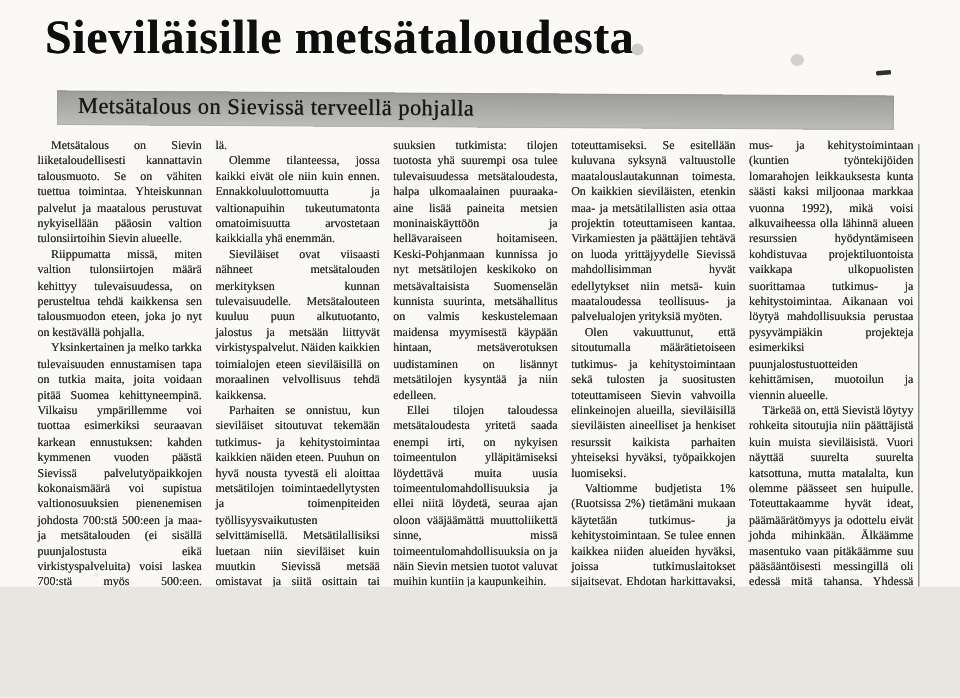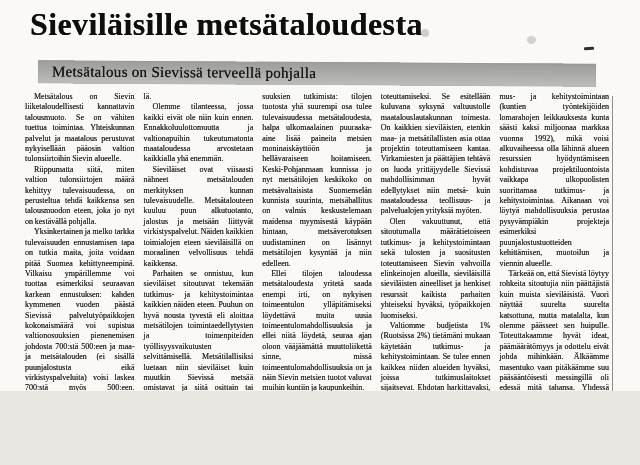--- a/index.html
+++ b/index.html
@@ -78,27 +78,27 @@
   <h1 class="headline">Sieviläisille metsätaloudesta</h1>
 
   <div class="subtitle-bar">
     <span>Metsätalous on Sievissä terveellä pohjalla</span>
   </div>
 
   <div class="columns">
 
     <div class="col">
       <p>Metsätalous on Sievin liiketaloudellisesti kannattavin talousmuoto. Se on vähiten tuettua toimintaa. Yhteiskunnan palvelut ja maatalous perustuvat nykyisellään pääosin valtion tulonsiirtoihin Sievin alueelle.</p>
-      <p>Riippumatta siitä, miten valtion tulonsiirtojen määrä kehittyy tulevaisuudessa, on perusteltua tehdä kaikkensa sen talousmuodon eteen, joka jo nyt on kestävällä pohjalla.</p>
+      <p>Riippumatta missä, miten valtion tulonsiirtojen määrä kehittyy tulevaisuudessa, on perusteltua tehdä kaikkensa sen talousmuodon eteen, joka jo nyt on kestävällä pohjalla.</p>
       <p>Yksinkertainen ja melko tarkka tulevaisuuden ennustamisen tapa on tutkia maita, joita voidaan pitää Suomea kehittyneempinä. Vilkaisu ympärillemme voi tuottaa esimerkiksi seuraavan karkean ennustuksen: kahden kymmenen vuoden päästä Sievissä palvelutyöpaikkojen kokonaismäärä voi supistua valtionosuuksien pienenemisen johdosta 700:stä 500:een ja maa- ja metsätalouden (ei sisällä puunjalostusta eikä virkistyspalveluita) voisi laskea 700:stä myös 500:een. Neljänsadan työpaikan väheneminen voisi tarkoittaa noin 1000 asukkaan vähenemistä vuoteen 2010 mennessä elleivät he sitten elä valtion työttömyyskorvauksilla ja eläkkeil-</p>
     </div>
 
     <div class="col">
       <p class="cont">lä.</p>
-      <p>Olemme tilanteessa, jossa kaikki eivät ole niin kuin ennen. Ennakkoluulottomuutta ja valtionapuihin tukeutumatonta maataloudessa arvostetaan kaikkialla yhä enemmän.</p>
+      <p>Olemme tilanteessa, jossa kaikki eivät ole niin kuin ennen. Ennakkoluulottomuutta ja valtionapuihin tukeutumatonta omatoimisuutta arvostetaan kaikkialla yhä enemmän.</p>
       <p>Sieviläiset ovat viisaasti nähneet metsätalouden merkityksen kunnan tulevaisuudelle. Metsätalouteen kuuluu puun alkutuotanto, jalostus ja metsään liittyvät virkistyspalvelut. Näiden kaikkien toimialojen eteen sieviläisillä on moraalinen velvollisuus tehdä kaikkensa.</p>
       <p>Parhaiten se onnistuu, kun sieviläiset sitoutuvat tekemään tutkimus- ja kehitystoimintaa kaikkien näiden eteen. Puuhun on hyvä nousta tyvestä eli aloittaa metsätilojen toimintaedellytysten ja toimenpiteiden työllisyysvaikutusten selvittämisellä. Metsätilallisiksi luetaan niin sieviläiset kuin muutkin Sievissä metsää omistavat ja siitä osittain tai kokonaan toimeentulonsa saavat. Myöhemmin on aika selvittää puunjalostuksen ja metsien moninaiskäytön kehittämisen mahdollisuuksia.</p>
       <p>Monet seikat tukevat metsätilojen kehittämismahdolli-</p>
     </div>
 
     <div class="col">
       <p class="cont">suuksien tutkimista: tilojen tuotosta yhä suurempi osa tulee tulevaisuudessa metsätaloudesta, halpa ulkomaalainen puuraaka-aine lisää paineita metsien moninaiskäyttöön ja hellävaraiseen hoitamiseen. Keski-Pohjanmaan kunnissa jo nyt metsätilojen keskikoko on metsävaltaisista Suomenselän kunnista suurinta, metsähallitus on valmis keskustelemaan maidensa myymisestä käypään hintaan, metsäverotuksen uudistaminen on lisännyt metsätilojen kysyntää ja niin edelleen.</p>
       <p>Ellei tilojen taloudessa metsätaloudesta yritetä saada enempi irti, on nykyisen toimeentulon ylläpitämiseksi löydettävä muita uusia toimeentulomahdollisuuksia ja ellei niitä löydetä, seuraa ajan oloon vääjäämättä muuttoliikettä sinne, missä toimeentulomahdollisuuksia on ja näin Sievin metsien tuotot valuvat muihin kuntiin ja kaupunkeihin.</p>
       <h2>Sitoutuminen tutkimus- ja kehitys­toimintaan kannataa</h2>
       <p>Olemme kunnalle on jätetty tarjous metsätilaprojektin</p>

